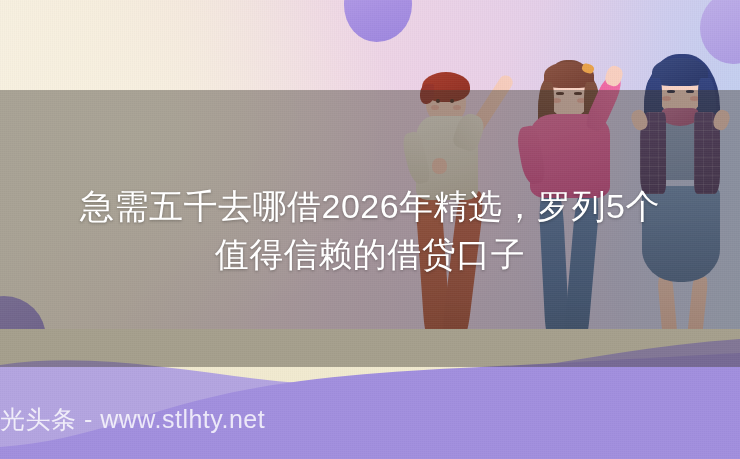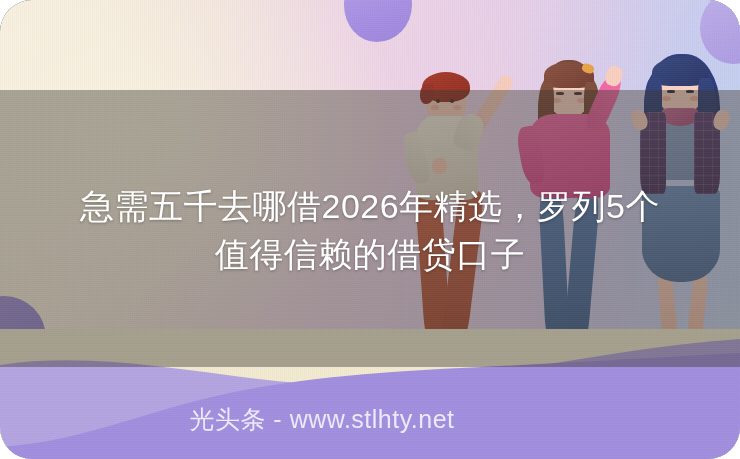--- a/index.html
+++ b/index.html
@@ -10,21 +10,20 @@
   body {
     font-family: "Liberation Sans", "DejaVu Sans", sans-serif;
   }
 
   #banner {
     position: relative;
     width: 740px;
     height: 459px;
     overflow: hidden;
     background: #0f172a;
-    border-radius: 32px;
   }
 
   
   .bg-base {
     position: absolute;
     inset: 0;
     background:
       linear-gradient(100deg,
         #f6efdf 0%,
         #f5ecdc 12%,
@@ -358,21 +357,21 @@
     white-space: pre-line;
   }
 
   
   .watermark {
     position: absolute;
     left: 0; top: 402px;
     width: 672px;
     padding-right: 28px;
     box-sizing: border-box;
-    text-align: center;
+    text-align: left;
     font-size: 25px;
     line-height: 34px;
     color: rgba(255,255,255,0.80);
     letter-spacing: 0.5px;
     white-space: nowrap;
   }
 
   
   .grain {
     position: absolute;

